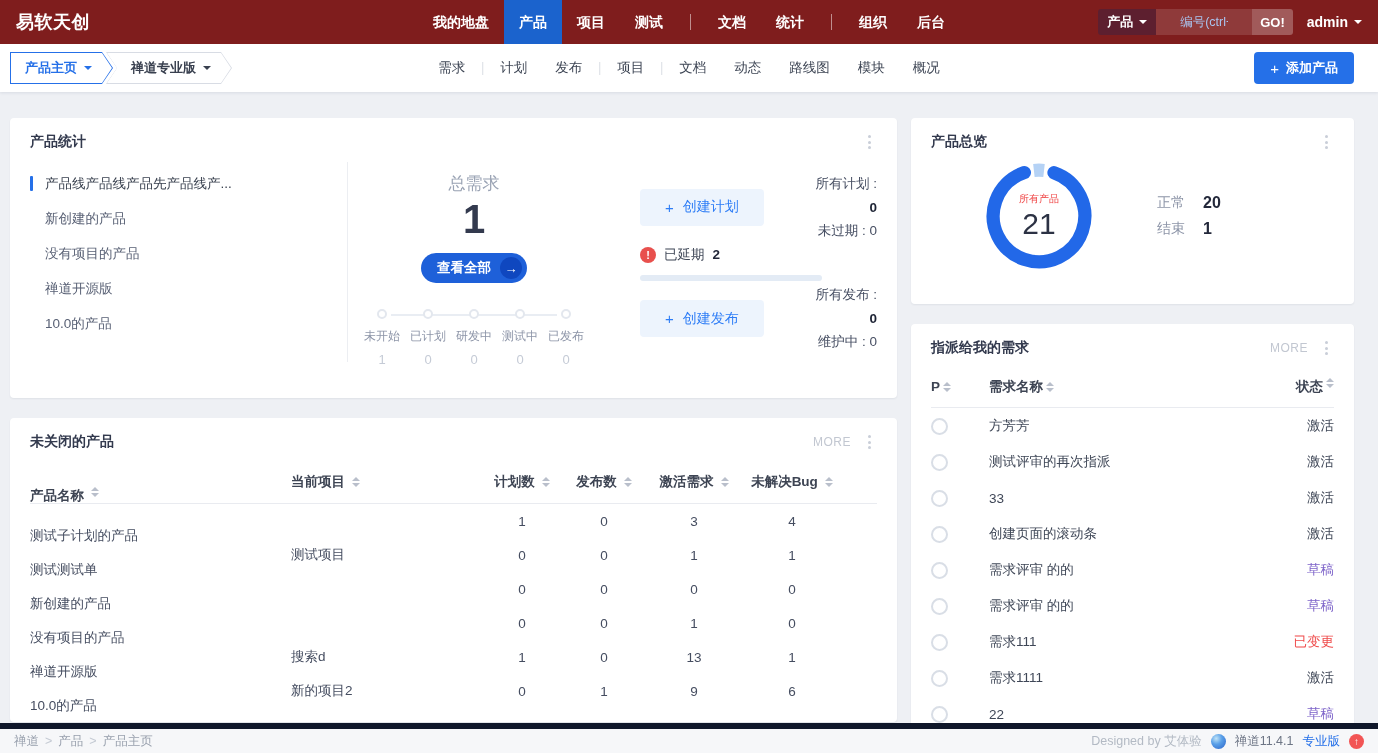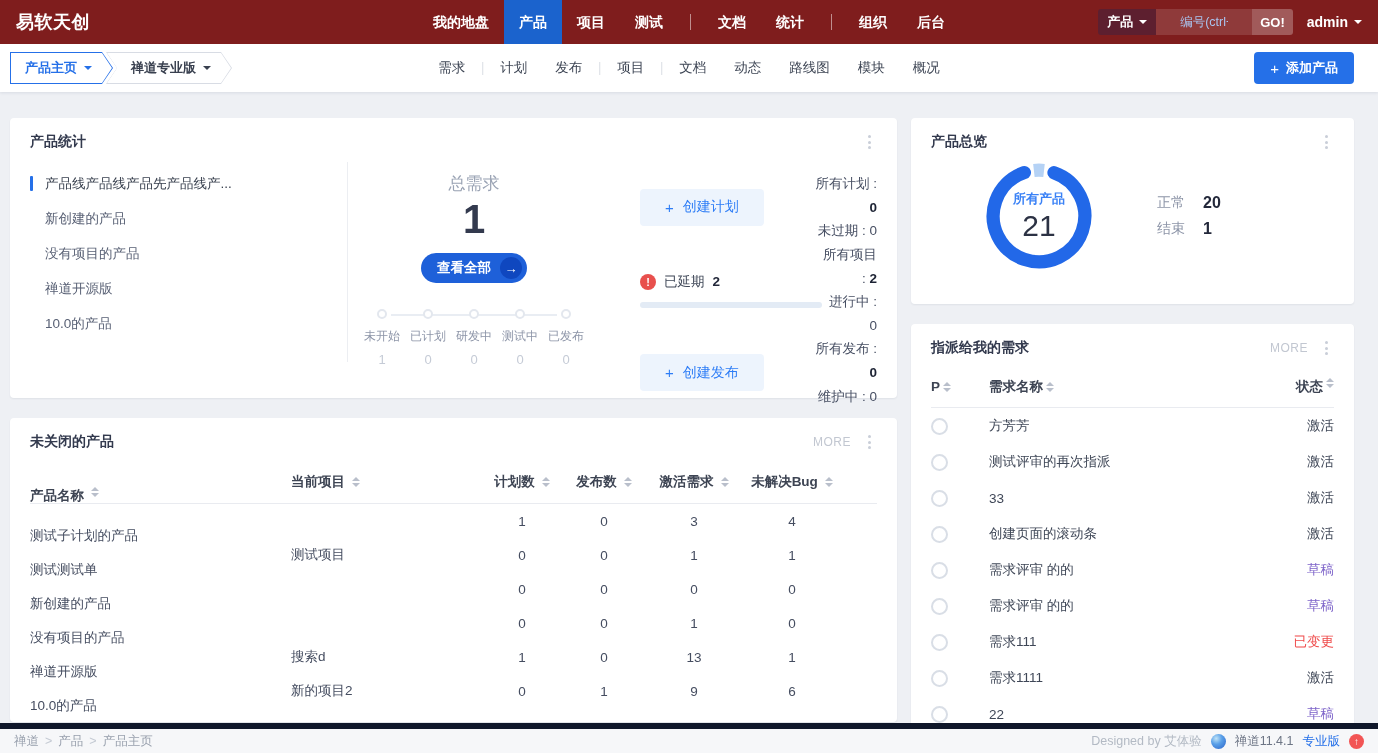--- a/index.html
+++ b/index.html
@@ -90,21 +90,21 @@
   .c-sp { width:36px; }
   .sort { display:inline-flex; flex-direction:column; gap:2px; margin-left:3px; cursor:pointer; }
   .sort i { width:0; height:0; border-left:4px solid transparent; border-right:4px solid transparent; display:block; }
   .sort .up { border-bottom:4px solid #b9bfcb; }
   .sort .dn { border-top:4px solid #b9bfcb; }
   
   .card-ov { height:186px; }
   .ov-body { display:flex; align-items:center; padding:0 20px 4px; }
   .donut-wrap { margin-left:52px; position:relative; width:112px; height:112px; flex:none; }
   .donut-center { position:absolute; inset:0; display:flex; flex-direction:column; align-items:center; justify-content:center; }
-  .dc-label { font-size:13px; color:#3b82f6;font-weight:bold; }
+  .dc-label { font-size:10px; color:#ef4444; }
   .dc-num { font-size:30px; font-weight:normal; color:#2c3244; margin-top:1px; }
   .legend { margin-left:62px; }
   .lg-row { display:flex; align-items:center; gap:18px; margin:8px 0; }
   .lg-label { font-size:14px; color:#8d95a8; }
   .lg-val { font-size:16px; font-weight:bold; color:#23283a; }
   
   .a-tbl { padding:0 20px; }
   .a-head { display:flex; align-items:center; height:42px; border-bottom:1px solid #e9ebf0; font-size:13.5px; font-weight:bold; color:#3d4453; }
   .a-row { display:flex; align-items:center; height:36px; font-size:13.5px; color:#3f4757; }
   .a-p { width:58px; display:flex; align-items:center; }
@@ -283,24 +283,20 @@
           </div>
           <div class="srow">
             <div class="leftbox">
               <div class="delay-line">
                 <span class="warn-icon">!</span>
                 <span>已延期</span>
                 <b>2</b>
               </div>
               <div class="delay-bar"></div>
             </div>
-            <div class="statcol">
-              <div><span>所有项目 :</span> <span class="v1">2</span></div>
-              <div><span>进行中 :</span> <span>0</span></div>
-            </div>
           </div>
           <div class="srow">
             <div class="leftbox">
               <button class="mini-btn">
                 <span class="plus">+</span>
                 <span>创建发布</span>
               </button>
             </div>
             <div class="statcol">
               <div><span>所有发布 :</span> <span class="v1">0</span></div>

